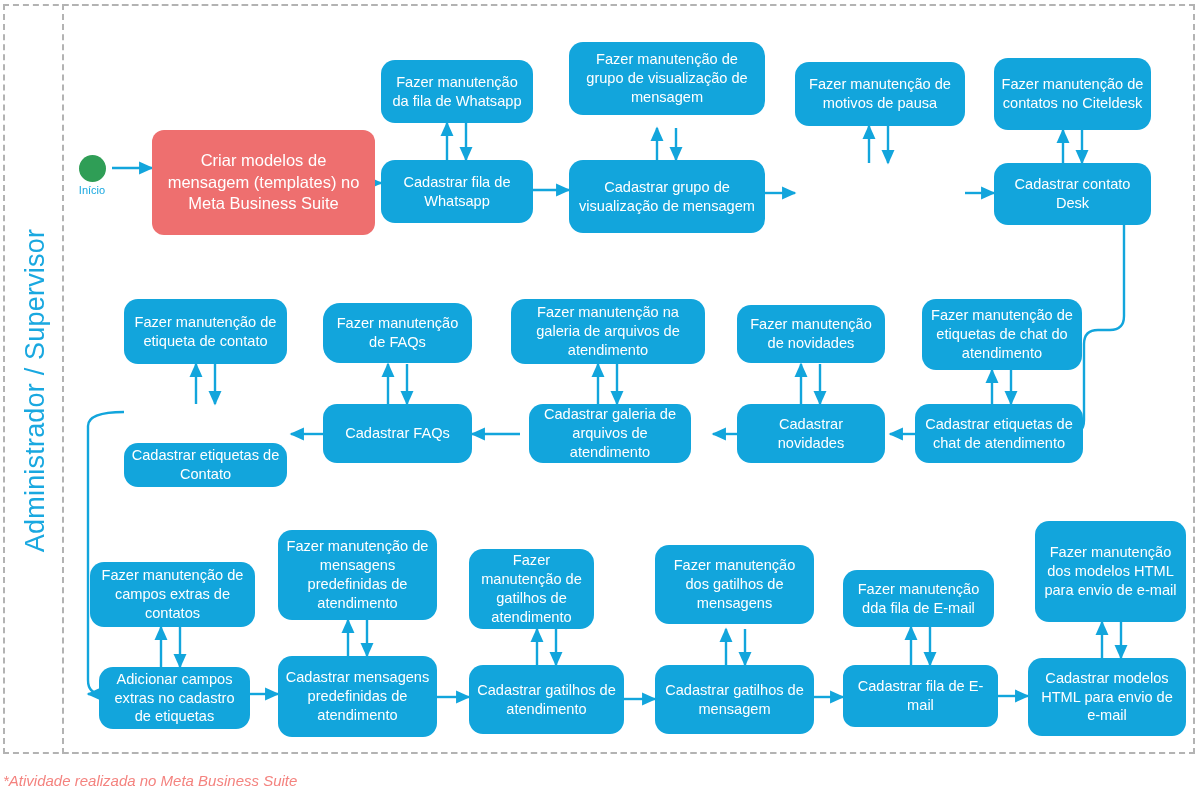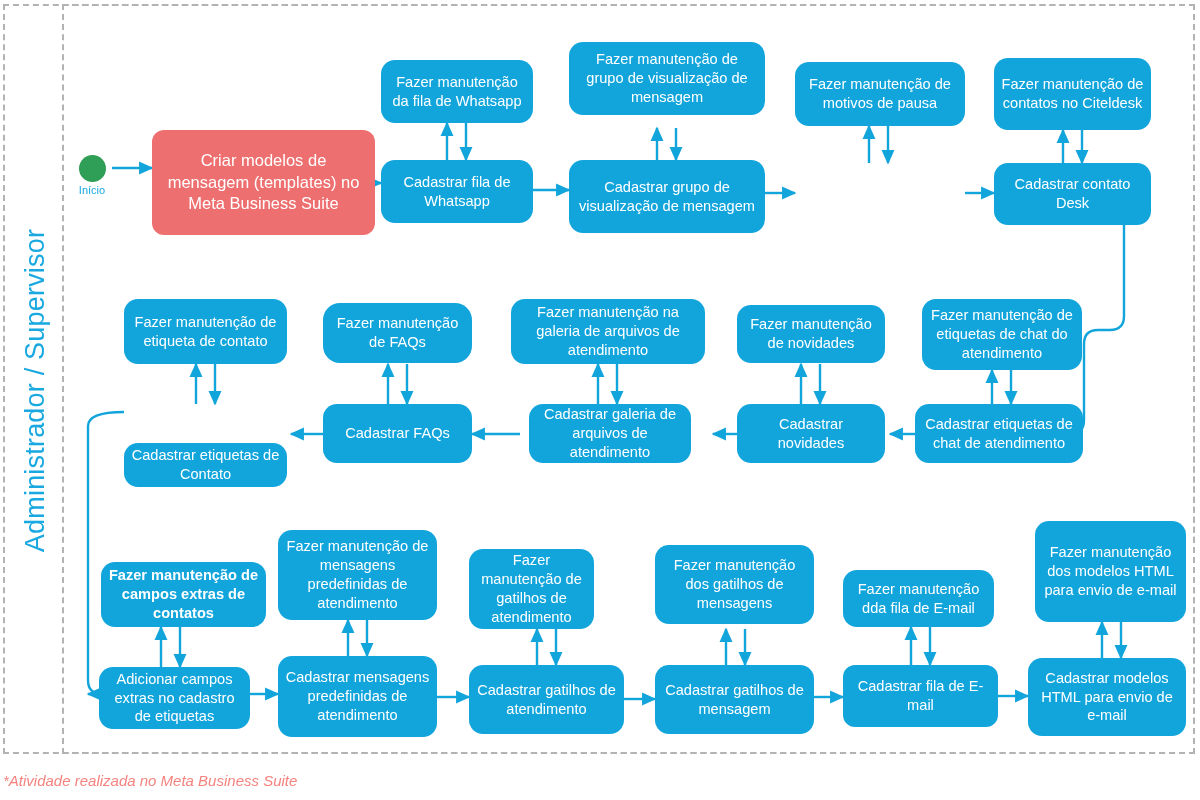--- a/index.html
+++ b/index.html
@@ -195,21 +195,21 @@
 
   <div class="node" style="left:511px;top:299px;width:194px;height:65px;">Fazer manutenção na galeria de arquivos de atendimento</div>
   <div class="node" style="left:529px;top:404px;width:162px;height:59px;">Cadastrar galeria de arquivos de atendimento</div>
 
   <div class="node" style="left:737px;top:305px;width:148px;height:58px;">Fazer manutenção de novidades</div>
   <div class="node" style="left:737px;top:404px;width:148px;height:59px;">Cadastrar novidades</div>
 
   <div class="node" style="left:922px;top:299px;width:160px;height:71px;">Fazer manutenção de etiquetas de chat do atendimento</div>
   <div class="node" style="left:915px;top:404px;width:168px;height:59px;">Cadastrar etiquetas de chat de atendimento</div>
 
-  <div class="node" style="left:101px;top:562px;width:165px;height:65px;font-weight:bold;">Fazer manutenção de campos extras de contatos</div>
+  <div class="node" style="left:90px;top:562px;width:165px;height:65px;">Fazer manutenção de campos extras de contatos</div>
   <div class="node" style="left:99px;top:667px;width:151px;height:62px;">Adicionar campos extras no cadastro de etiquetas</div>
 
   <div class="node" style="left:278px;top:530px;width:159px;height:90px;">Fazer manutenção de mensagens predefinidas de atendimento</div>
   <div class="node" style="left:278px;top:656px;width:159px;height:81px;">Cadastrar mensagens predefinidas de atendimento</div>
 
   <div class="node" style="left:469px;top:549px;width:125px;height:80px;">Fazer manutenção de gatilhos de atendimento</div>
   <div class="node" style="left:469px;top:665px;width:155px;height:69px;">Cadastrar gatilhos de atendimento</div>
 
   <div class="node" style="left:655px;top:545px;width:159px;height:79px;">Fazer manutenção dos gatilhos de mensagens</div>
   <div class="node" style="left:655px;top:665px;width:159px;height:69px;">Cadastrar gatilhos de mensagem</div>

